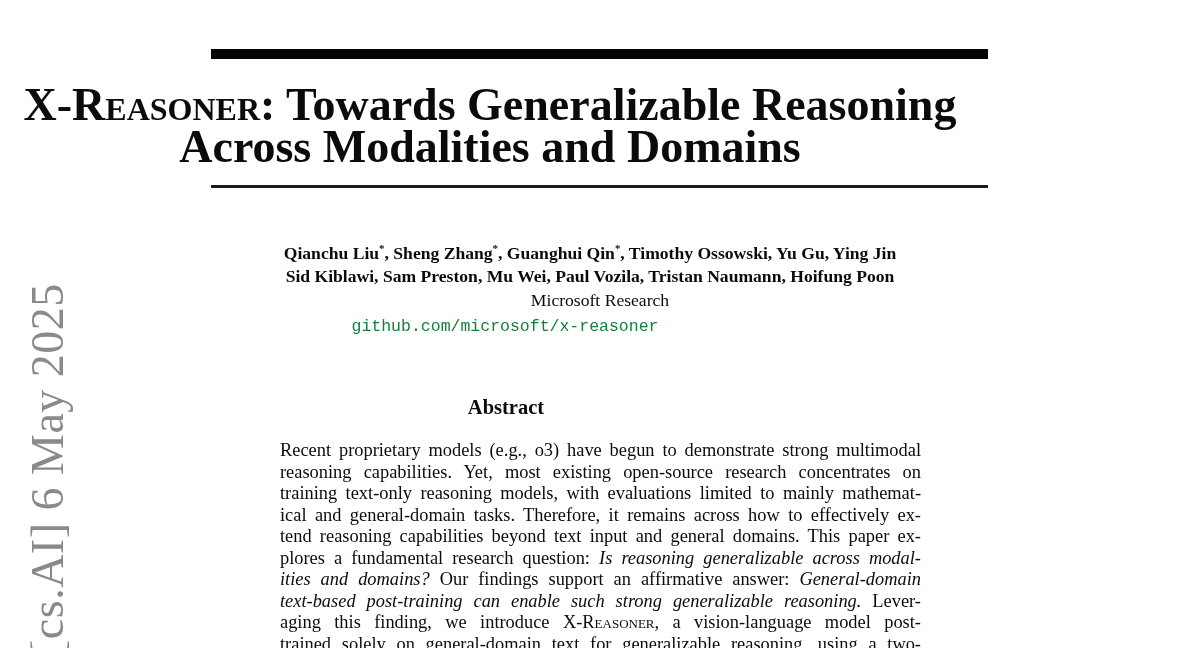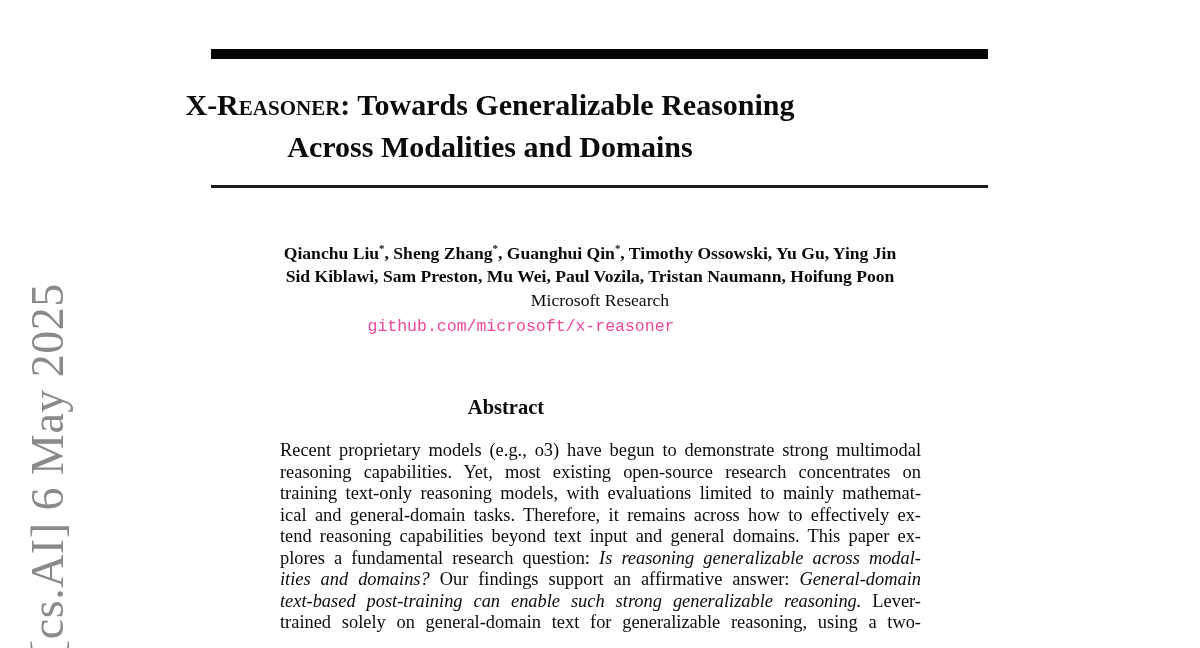--- a/index.html
+++ b/index.html
@@ -35,21 +35,21 @@
     left: 211px; top: 185px;
     width: 777px; height: 2.5px;
     background: #1a1a1a;
   }
   .title {
     position: absolute;
     left: 0; top: 84px;
     width: 980px;
     text-align: center;
     font-weight: bold;
-    font-size: 30px;
+    font-size: 46px;
     line-height: 42px;
   }
   .sc { font-variant: small-caps; }
   .authors-line {
     position: absolute;
     left: 0;
     width: 1180px;
     text-align: center;
     font-weight: bold;
     font-size: 17.6px;
@@ -67,24 +67,23 @@
     line-height: 22px;
   }
   .repo-link {
     position: absolute;
     left: 0; top: 317px;
     width: 1010px;
     text-align: center;
     font-family: "Liberation Mono", "DejaVu Sans Mono", monospace;
     font-size: 16.5px;
     line-height: 20px;
-    color: #ec4899;
+    color: #15803d;
     text-decoration: none;
     cursor: pointer;
-    margin-left: 16px;
   }
   .abs-heading {
     position: absolute;
     left: 0; top: 396px;
     width: 1012px;
     text-align: center;
     font-weight: bold;
     font-size: 20.5px;
   }
   .abstract {
@@ -129,16 +128,17 @@
 
   <div class="abstract">
     <div class="absline">Recent proprietary models (e.g., o3) have begun to demonstrate strong multimodal</div>
     <div class="absline">reasoning capabilities. Yet, most existing open-source research concentrates on</div>
     <div class="absline">training text-only reasoning models, with evaluations limited to mainly mathemat-</div>
     <div class="absline">ical and general-domain tasks. Therefore, it remains across how to effectively ex-</div>
     <div class="absline">tend reasoning capabilities beyond text input and general domains. This paper ex-</div>
     <div class="absline"><span>plores a fundamental research question: </span><span class="it">Is reasoning generalizable across modal-</span></div>
     <div class="absline"><span class="it">ities and domains? </span><span>Our findings support an affirmative answer: </span><span class="it">General-domain</span></div>
     <div class="absline"><span class="it">text-based post-training can enable such strong generalizable reasoning.</span><span> Lever-</span></div>
+    <div class="absline"><span>aging this finding, we introduce </span><span class="sc">X-Reasoner</span><span>, a vision-language model post-</span></div>
     <div class="absline">trained solely on general-domain text for generalizable reasoning, using a two-</div>
   </div>
 
 </div>
 
 </body></html>

